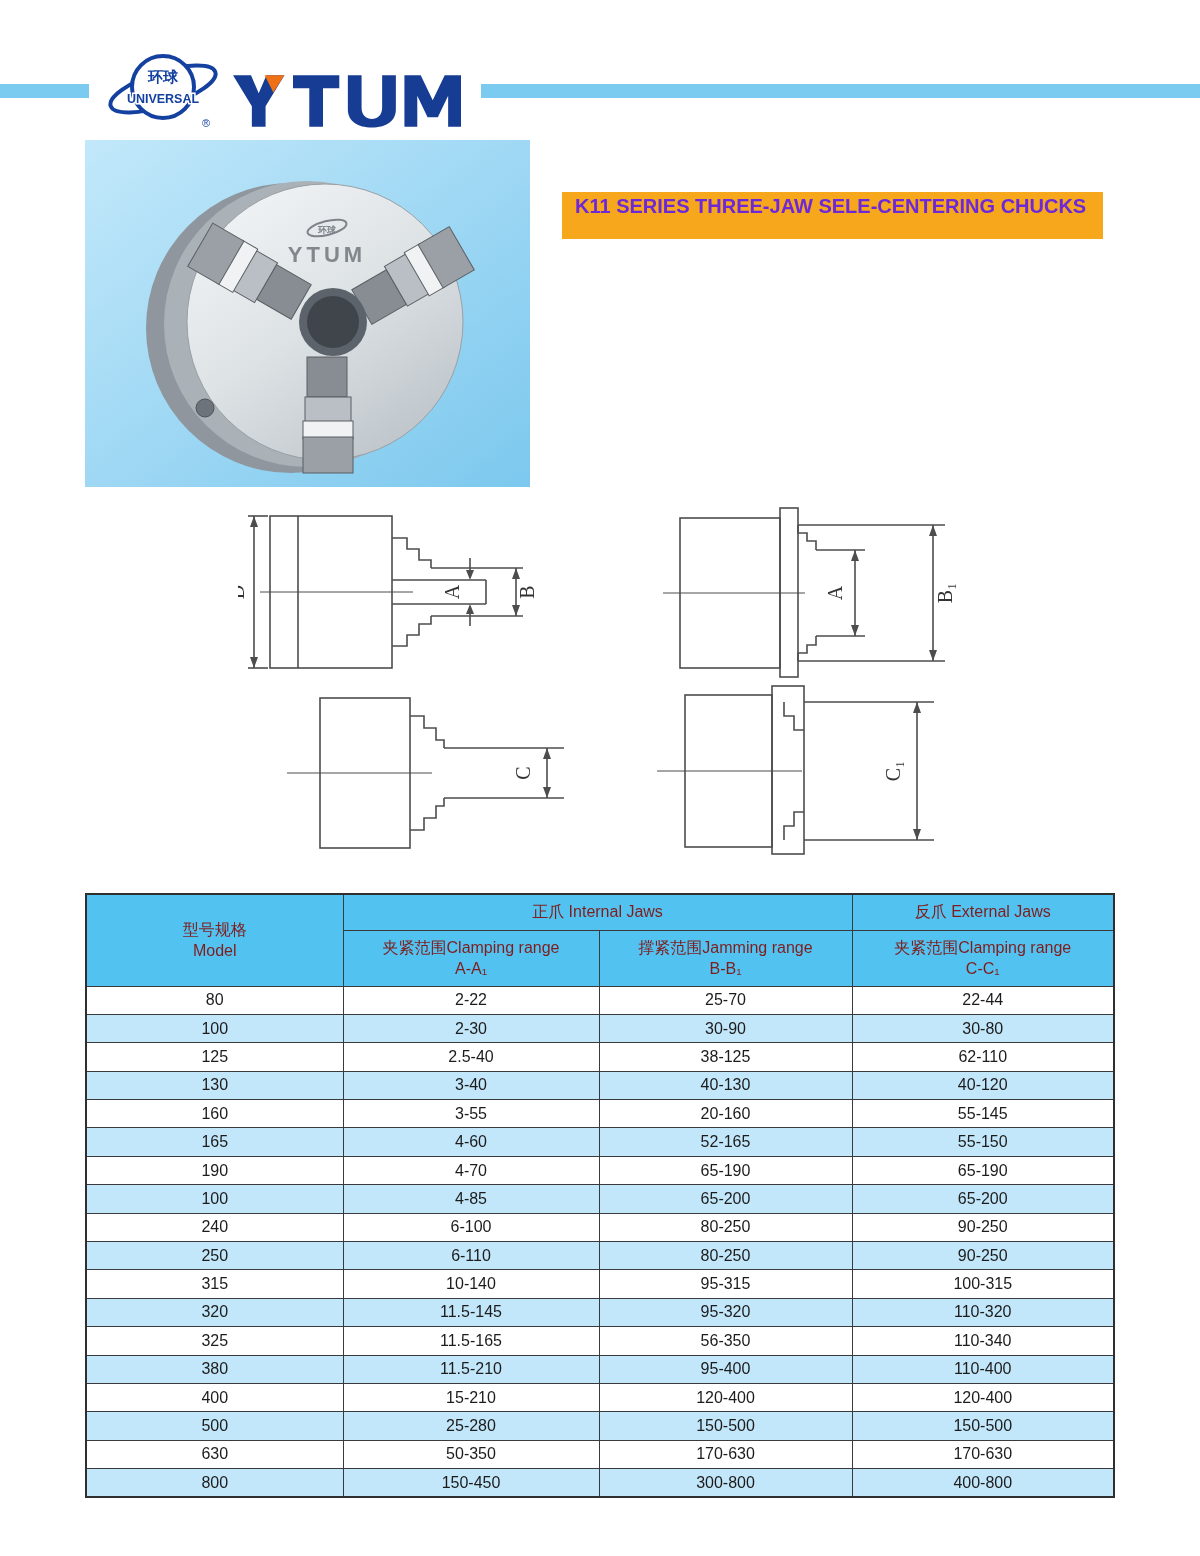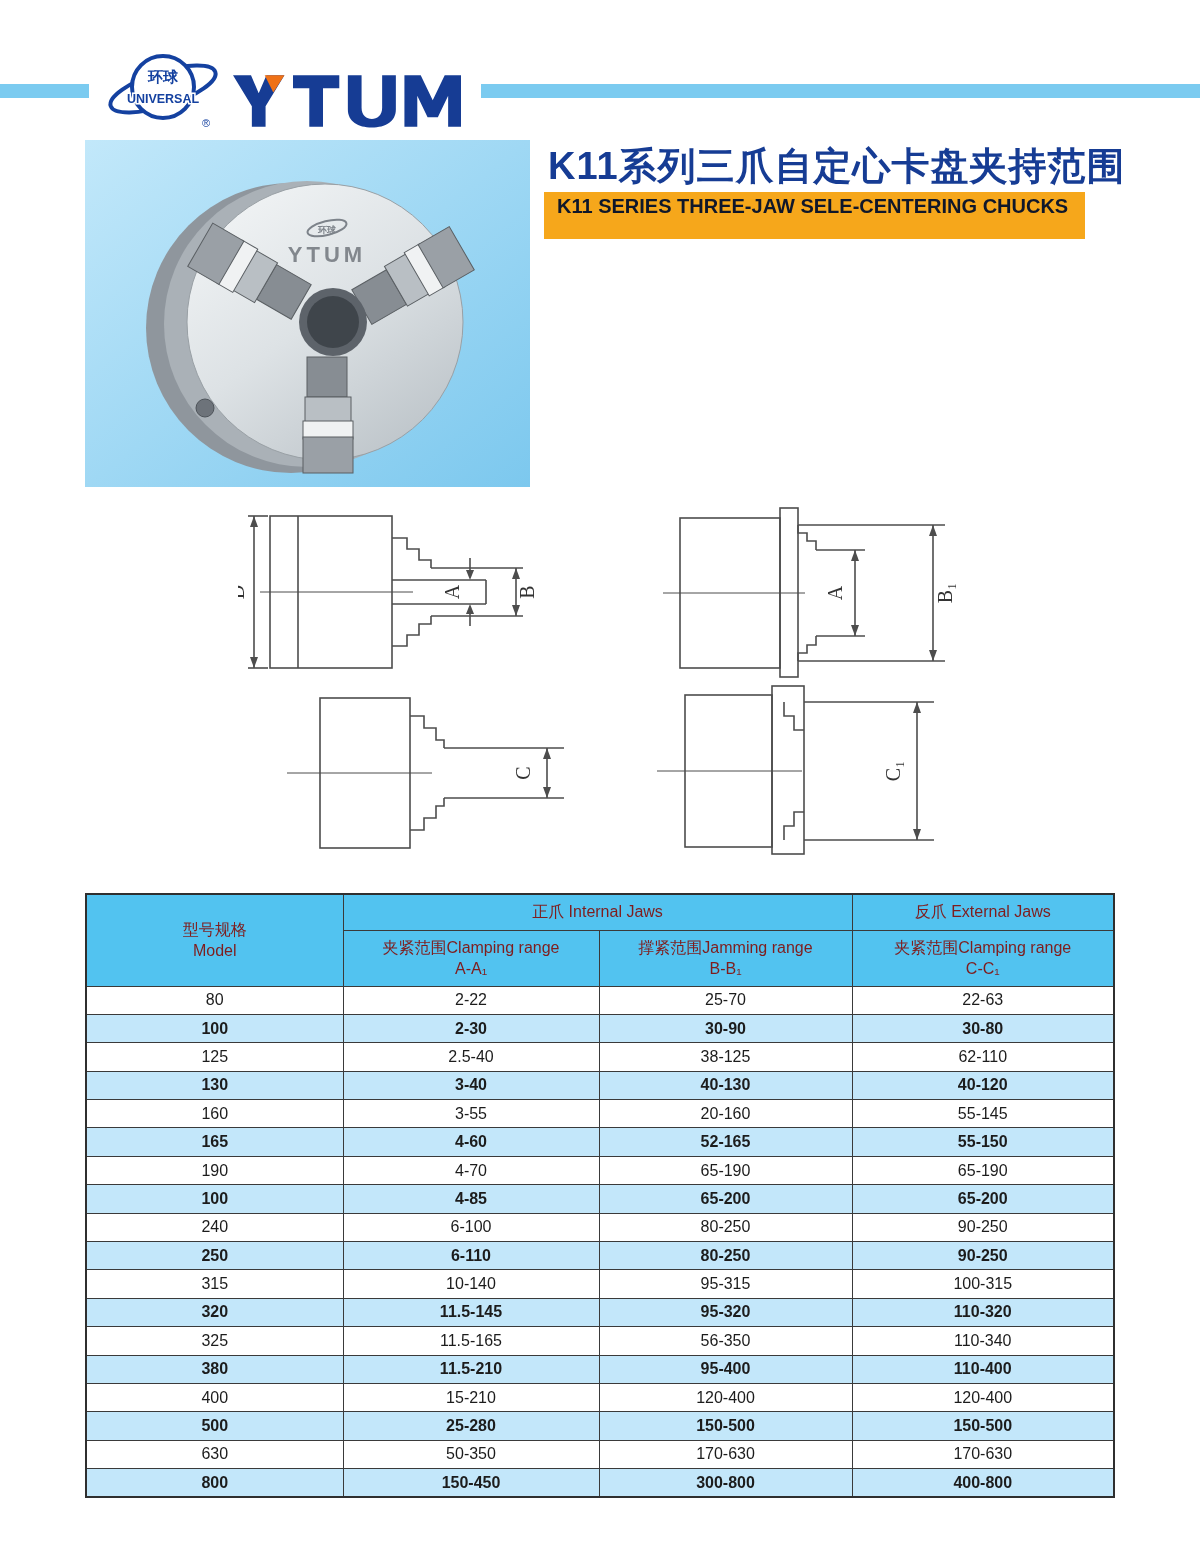--- a/index.html
+++ b/index.html
@@ -9,22 +9,22 @@
   
   .bar{position:absolute;top:84px;height:14px;background:#7bcbf0;}
   .bar-left{left:0;width:89px;}
   .bar-right{left:481px;width:719px;}
   .globe-logo{position:absolute;left:106px;top:46px;width:120px;height:90px;}
   .wordmark{position:absolute;left:233px;top:74px;width:228px;height:54px;}
 
   
   .title-cn{position:absolute;left:548px;top:141px;width:560px;
             font-size:38px;font-weight:900;color:#163c94;letter-spacing:1px;white-space:nowrap;}
-  .banner{position:absolute;left:544px;top:192px;width:541px;height:47px;background:#f6a71b;
-          box-sizing:border-box;padding:3px 0 0 13px;color:#0f172a;
+  .banner{position:absolute;left:562px;top:192px;width:541px;height:47px;background:#f6a71b;
+          box-sizing:border-box;padding:3px 0 0 13px;color:#6d28d9;
           font-size:20px;line-height:22px;font-weight:700;letter-spacing:0;}
 
   
   .photo{position:absolute;left:85px;top:140px;width:445px;height:347px;}
 
   
   .diag{position:absolute;}
   .d1{left:238px;top:508px;width:335px;height:168px;}
   .d2{left:655px;top:500px;width:330px;height:185px;}
   .d3{left:282px;top:688px;width:300px;height:175px;}
@@ -37,21 +37,21 @@
   
   .spec-table{position:absolute;left:85px;top:893px;width:1028px;
               border-collapse:collapse;table-layout:fixed;
               font-size:16px;color:#1c1c1c;border:2px solid #2f2f2f;}
   .spec-table th,.spec-table td{border:1.5px solid #3a3a3a;text-align:center;
               padding:0;font-weight:400;overflow:hidden;}
   .spec-table thead th{background:#52c3f0;color:#7f1d1d;}
   .hrow1{height:36px;}
   .hrow2{height:56px;}
   .spec-table tbody tr{height:28.4px;}
-  .spec-table tbody tr.alt td{background:#c3e7fa;font-weight:bold;}
+  .spec-table tbody tr.alt td{background:#c3e7fa;}
   .h2line{line-height:21px;}
 </style>
 </head>
 <body>
 
 <div class="page">
 
   <div class="bar bar-left"></div>
   <div class="bar bar-right"></div>
 
@@ -65,21 +65,20 @@
 
   <svg class="wordmark" viewBox="0 0 266 60">
     <title>YTUM</title>
     <path d="M0,0 h21 l9,21 9,-21 h21 l-22,36 v24 h-16 v-24 z" fill="#163c94"></path>
     <polygon points="37,0 60,0 47,20" fill="#ef7116"></polygon>
     <path transform="translate(70,0)" d="M0,0 h54 v15 h-19 v45 h-16 v-45 h-19 z" fill="#163c94"></path>
     <path transform="translate(134,0)" d="M0,0 h16 v38 c0,9 6,13 12,13 s12,-4 12,-13 v-38 h16 v40 c0,14 -12,21 -28,21 s-28,-7 -28,-21 z" fill="#163c94"></path>
     <path transform="translate(200,0)" d="M0,60 v-60 h19 l14,29 14,-29 h19 v60 h-15 v-36 l-12,25 h-12 l-12,-25 v36 z" fill="#163c94"></path>
   </svg>
 
-  <div class="title-cn">K11系列三爪自定心卡盘夹持范围</div>
   <div class="banner">
     <div>K11 SERIES THREE-JAW SELE-CENTERING CHUCKS</div>
   </div>
 
   <svg class="photo" viewBox="0 0 445 347">
     <defs>
       <linearGradient id="bgG" x1="0" y1="0" x2="1" y2="1">
         <stop offset="0" stop-color="#c2e8fa"></stop>
           <stop offset="1" stop-color="#7cc8ee"></stop>
       </linearGradient>
@@ -225,21 +224,21 @@
           <div class="h2line">夹紧范围Clamping range</div>
           <div class="h2line">C-C₁</div>
         </th>
       </tr>
     </thead>
     <tbody>
         <tr>
           <td>80</td>
           <td>2-22</td>
           <td>25-70</td>
-          <td>22-63</td>
+          <td>22-44</td>
         </tr>
         <tr class="alt">
           <td>100</td>
           <td>2-30</td>
           <td>30-90</td>
           <td>30-80</td>
         </tr>
         <tr>
           <td>125</td>
           <td>2.5-40</td>

